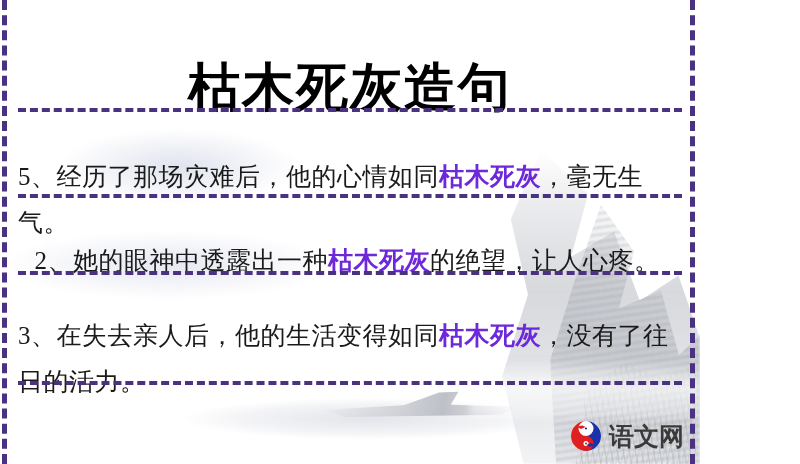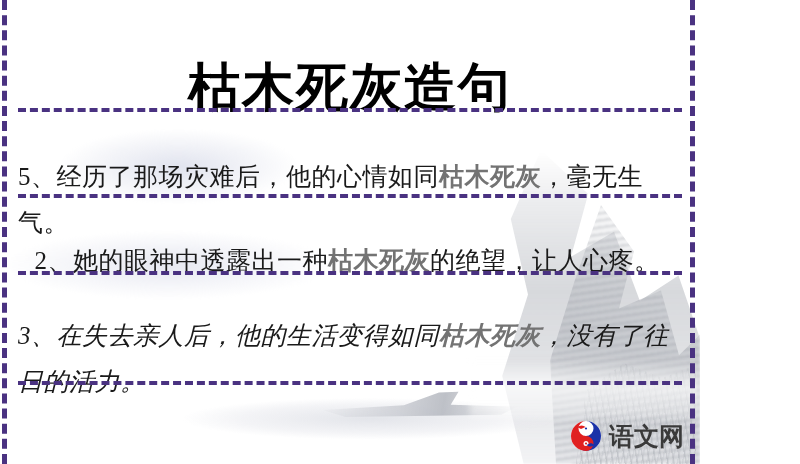--- a/index.html
+++ b/index.html
@@ -160,24 +160,24 @@
     left: 18px;
     right: 24px;
     font-family: "Liberation Serif", "DejaVu Serif", serif;
     font-size: 25px;
     line-height: 46px;
     color: #1a1a1a;
     letter-spacing: 0.5px;
   }
   .s1 { top: 129px; }
   .s2 { top: 213px; text-align: center; }
-  .s3 { top: 288px; font-style: italic; }
+  .s3 { top: 288px; }
 
   .hl {
-    color: #737373;
+    color: #6d28d9;
     font-weight: bold;
   }
 
   
   .logo {
     position: absolute;
     right: 16px;
     bottom: 12px;
     display: flex;
     align-items: center;

